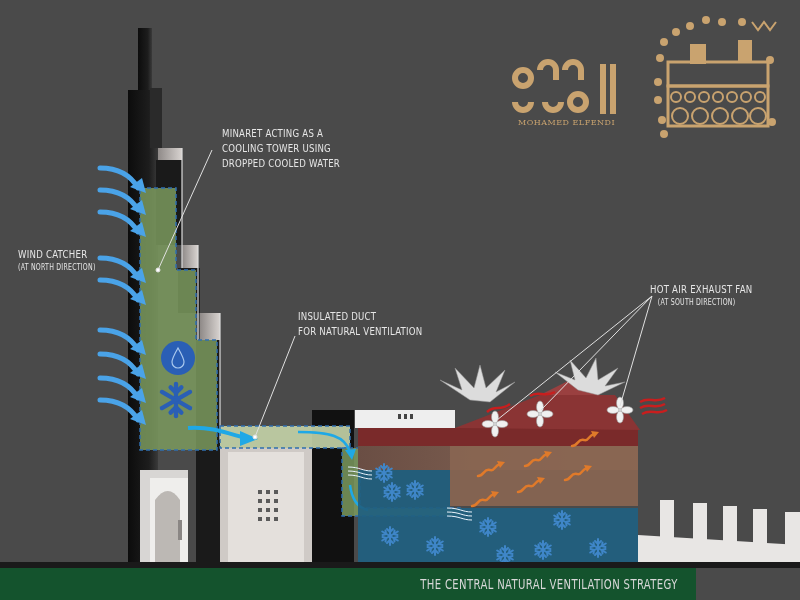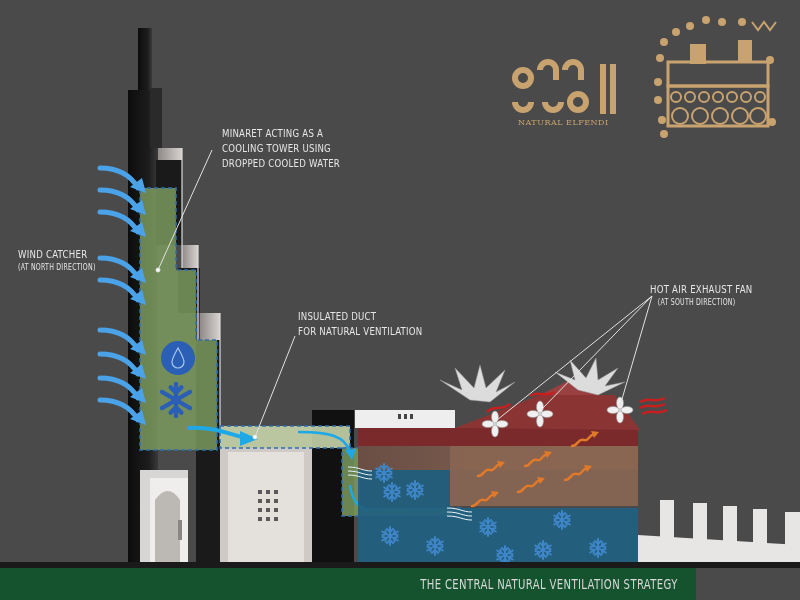--- a/index.html
+++ b/index.html
@@ -283,17 +283,17 @@
 <div class="label" style="left:298px;top:309px;">
   <div>INSULATED DUCT</div>
   <div>FOR NATURAL VENTILATION</div>
 </div>
 
 <div class="label" style="left:650px;top:282px;">
   <div>HOT AIR EXHAUST FAN</div>
   <div class="sub" style="padding-left:10px;">(AT SOUTH DIRECTION)</div>
 </div>
 
-<div class="logo-name">NATURAL ELFENDI</div>
+<div class="logo-name">MOHAMED ELFENDI</div>
 
 <div class="footer">
   <div class="footer-title">THE CENTRAL NATURAL VENTILATION STRATEGY</div>
 </div>
 
 </body></html>

